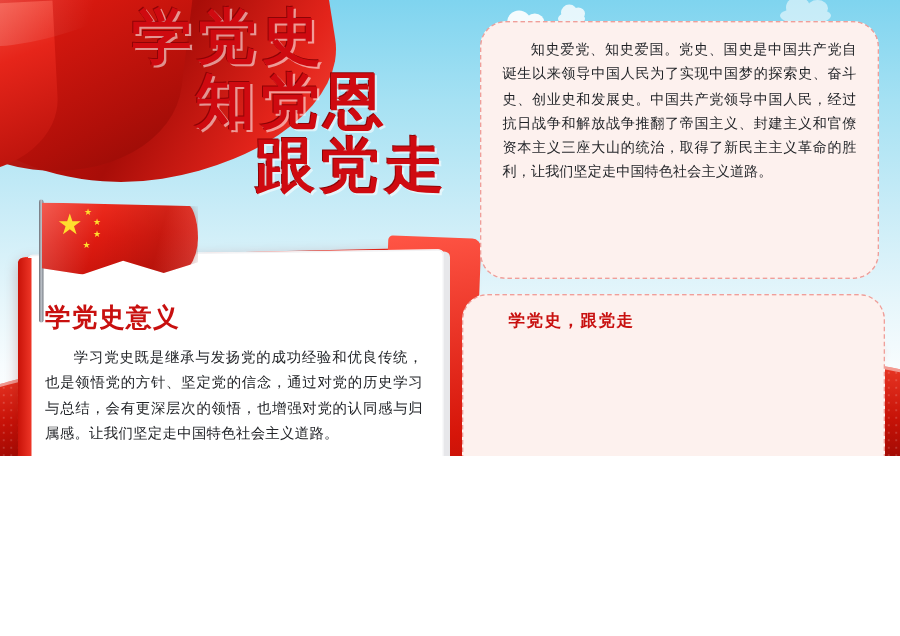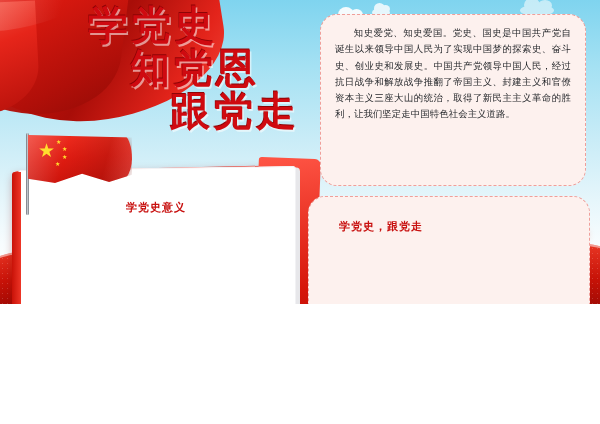--- a/index.html
+++ b/index.html
@@ -131,42 +131,42 @@
   #flag-left .s1{left:34px;top:6px;font-size:6px;}
   #flag-left .s2{left:40px;top:13px;font-size:6px;}
   #flag-left .s3{left:40px;top:21px;font-size:6px;}
   #flag-left .s4{left:33px;top:28px;font-size:6px;}
 
   
   #left-card{
     position:absolute;left:30px;top:200px;width:252px;height:140px;z-index:8;
   }
   #left-card .ttl{
-    text-align:center;font-weight:bold;font-size:11px;color:#c8100f;
+    font-weight:bold;font-size:17px;color:#c8100f;
     letter-spacing:1px;margin-bottom:7px;
   }
   #left-card .bd{
     font-size:9.6px;line-height:17px;color:#222428;text-align:justify;
     text-indent:19.2px;letter-spacing:.2px;
   }
 
   
   .card{
     position:absolute;z-index:8;
     background:#fdf1ee;
     border:1.3px dashed #ef9f9a;
     border-radius:17px;
     box-sizing:border-box;
   }
   #card-top{left:320px;top:14px;width:266px;height:172px;padding:10px 14px 8px;}
   #card-bot{left:308px;top:196px;width:282px;height:182px;padding:7px 12px 6px;}
 
   .card .ttl{font-weight:bold;font-size:11px;color:#c8100f;letter-spacing:1px;}
   #card-top .ttl{text-align:center;margin-bottom:7px;}
-  #card-bot .ttl{text-align:left;margin:15px 0 3px 18px;}
+  #card-bot .ttl{text-align:left;margin:2px 0 3px 18px;}
   .card .bd{
     font-size:9.4px;line-height:16.3px;color:#1f2226;text-align:justify;
     letter-spacing:.1px;
   }
   #card-top .bd{text-indent:18.8px;}
   #card-bot .bd{text-indent:0;}
 
   
   #flag-row{position:absolute;left:-6px;top:326px;width:250px;height:98px;z-index:5;}
   .bflag{position:absolute;top:0;width:54px;height:98px;}
@@ -313,20 +313,21 @@
     <div class="cloth2"></div>
     <div class="star s-big">★</div>
     <div class="star s1">★</div>
     <div class="star s2">★</div>
     <div class="star s3">★</div>
     <div class="star s4">★</div>
   </div>
 
   <div id="left-card">
     <div class="ttl">学党史意义</div>
+    <div class="bd">学习党史既是继承与发扬党的成功经验和优良传统，也是领悟党的方针、坚定党的信念，通过对党的历史学习与总结，会有更深层次的领悟，也增强对党的认同感与归属感。让我们坚定走中国特色社会主义道路。</div>
   </div>
 
   <div class="card" id="card-top">
     <div class="bd">知史爱党、知史爱国。党史、国史是中国共产党自诞生以来领导中国人民为了实现中国梦的探索史、奋斗史、创业史和发展史。中国共产党领导中国人民，经过抗日战争和解放战争推翻了帝国主义、封建主义和官僚资本主义三座大山的统治，取得了新民主主义革命的胜利，让我们坚定走中国特色社会主义道路。</div>
   </div>
 
   <div class="card" id="card-bot">
     <div class="ttl">学党史，跟党走</div>
   </div>
 

